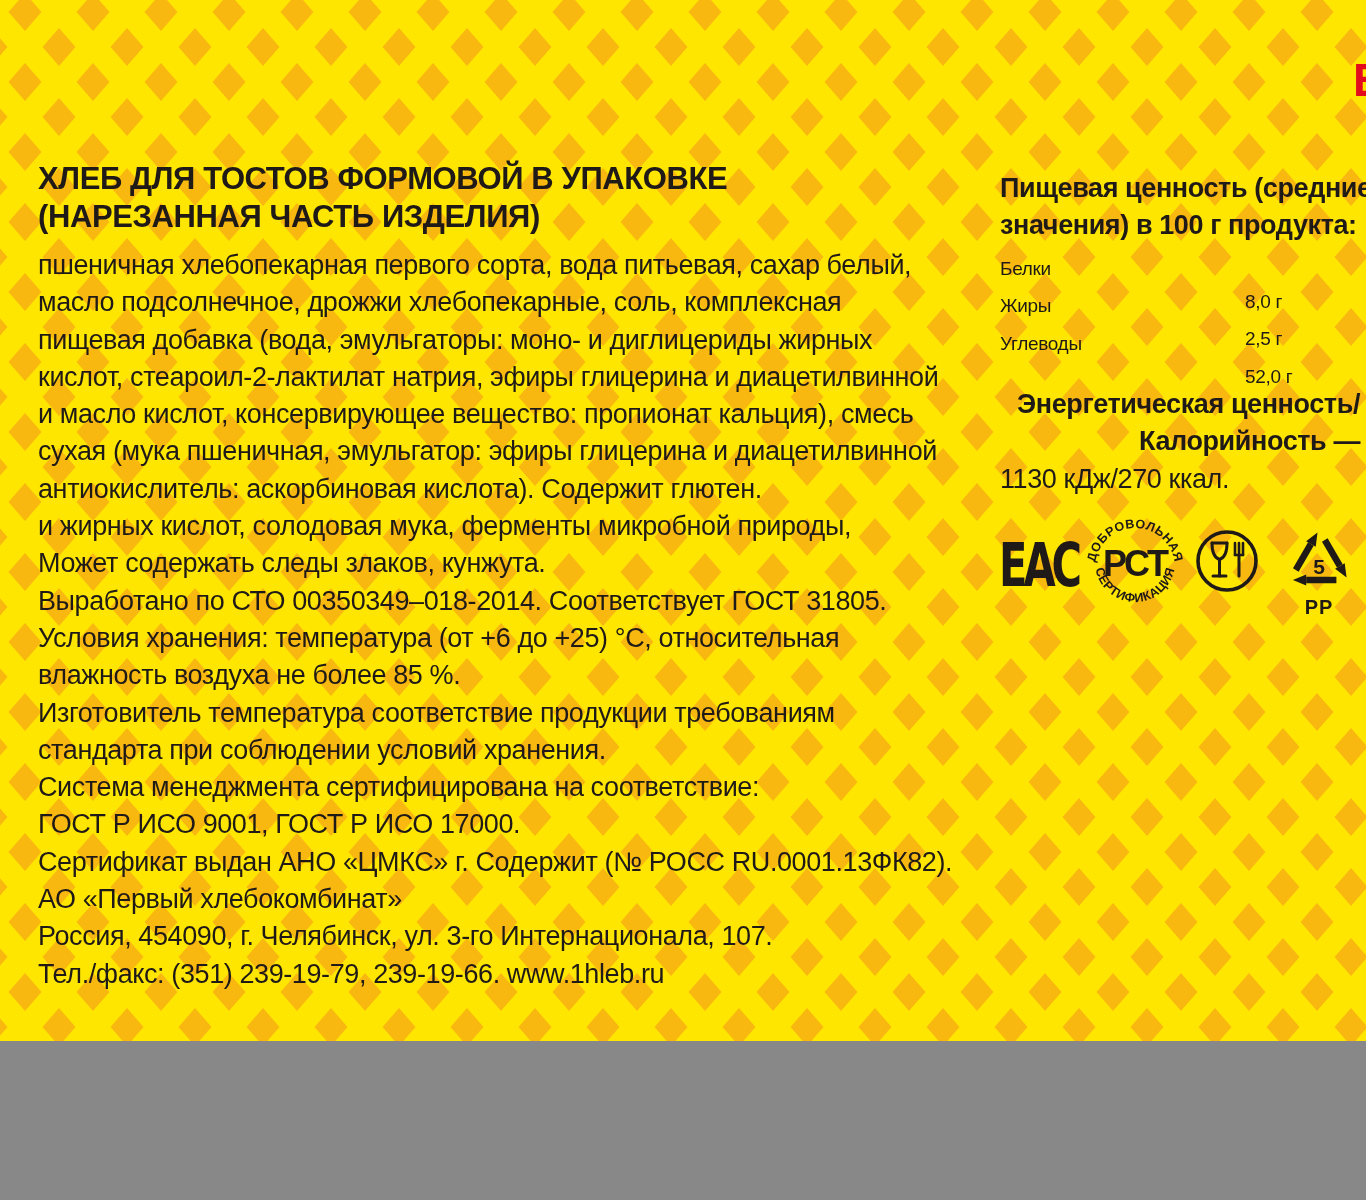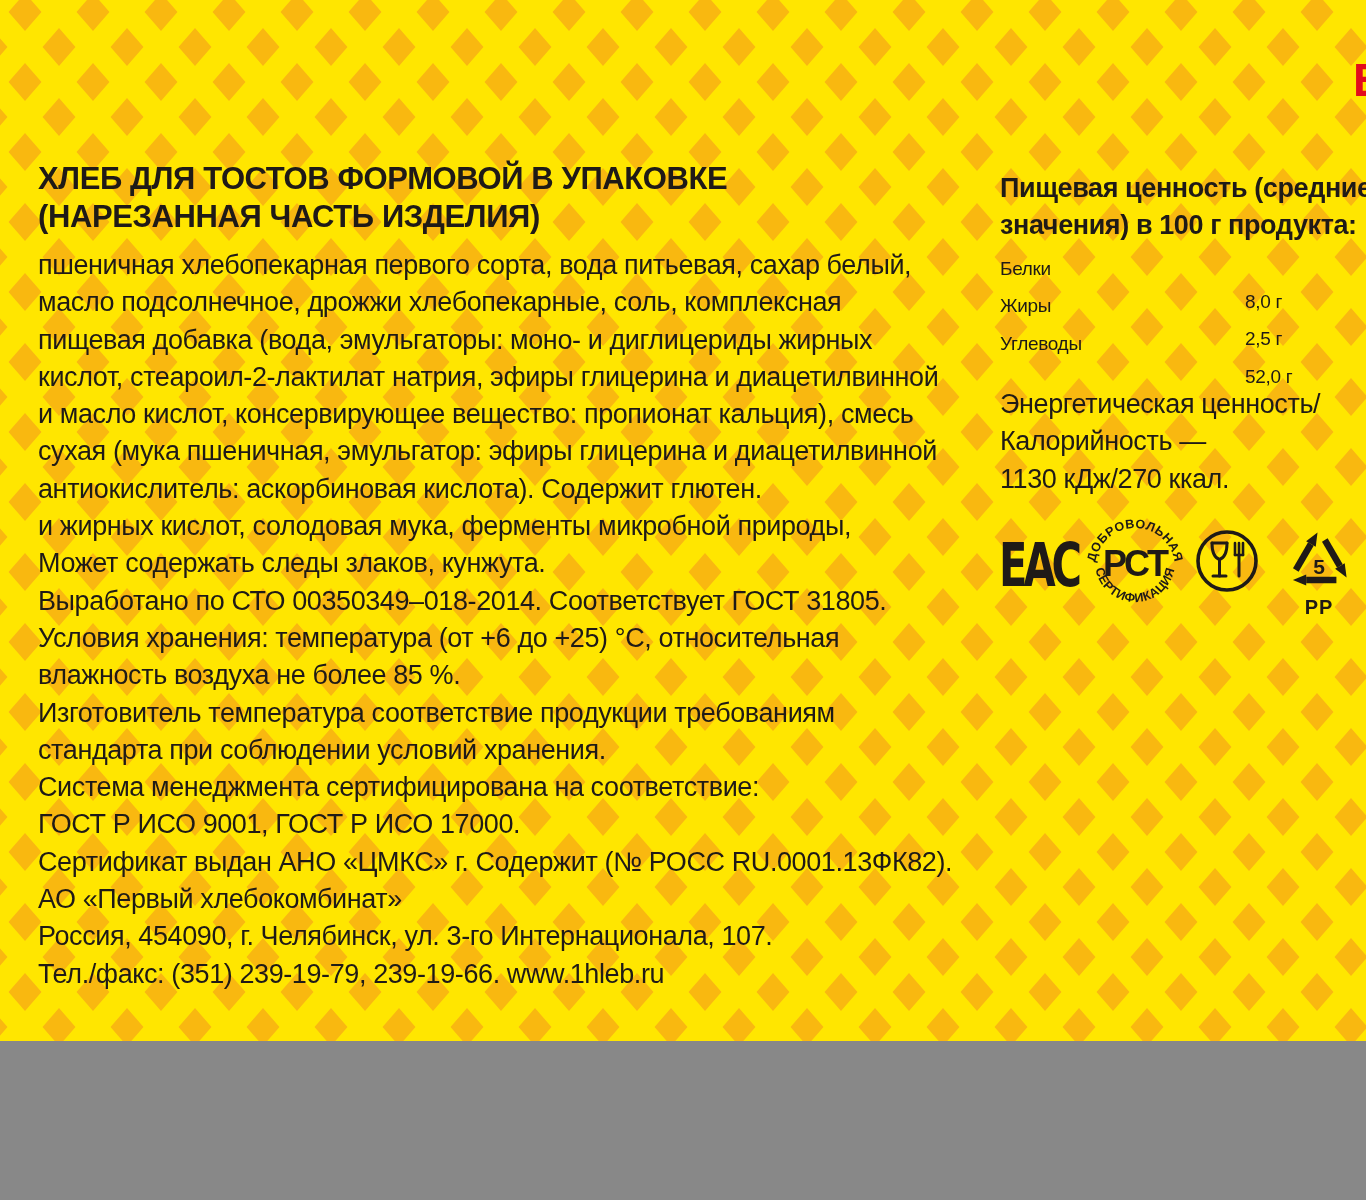--- a/index.html
+++ b/index.html
@@ -24,21 +24,21 @@
     white-space:nowrap;
   }
   .nut-rows{position:absolute; left:1000px; top:250px; width:356px;
     font-size:19px; line-height:37.3px; letter-spacing:-0.3px;}
   .nut-row{position:relative; height:37.3px;}
   .nut-row .val{position:absolute; left:245px; top:0;margin-top:33px;}
   .energy{
     position:absolute; left:1000px; top:386px; width:360px;
     font-size:27px; line-height:37.3px; letter-spacing:-0.4px; white-space:nowrap;
   }
-  .energy .b{font-weight:normal;}
+  .energy .b{font-weight:bold;text-align:right;}
   .eac{
     position:absolute; left:999px; top:534px;
     font-family:"DejaVu Sans", sans-serif; font-size:52px; line-height:52px;
     font-weight:900; letter-spacing:-5px;
     transform:scale(0.80,1.18); transform-origin:left top;
   }
   .icon-abs{position:absolute;}
   .edge-left{
     position:absolute; left:-34px; top:1086px; width:76px; text-align:left;
     font-size:33px; font-weight:bold; color:#d2301a;

